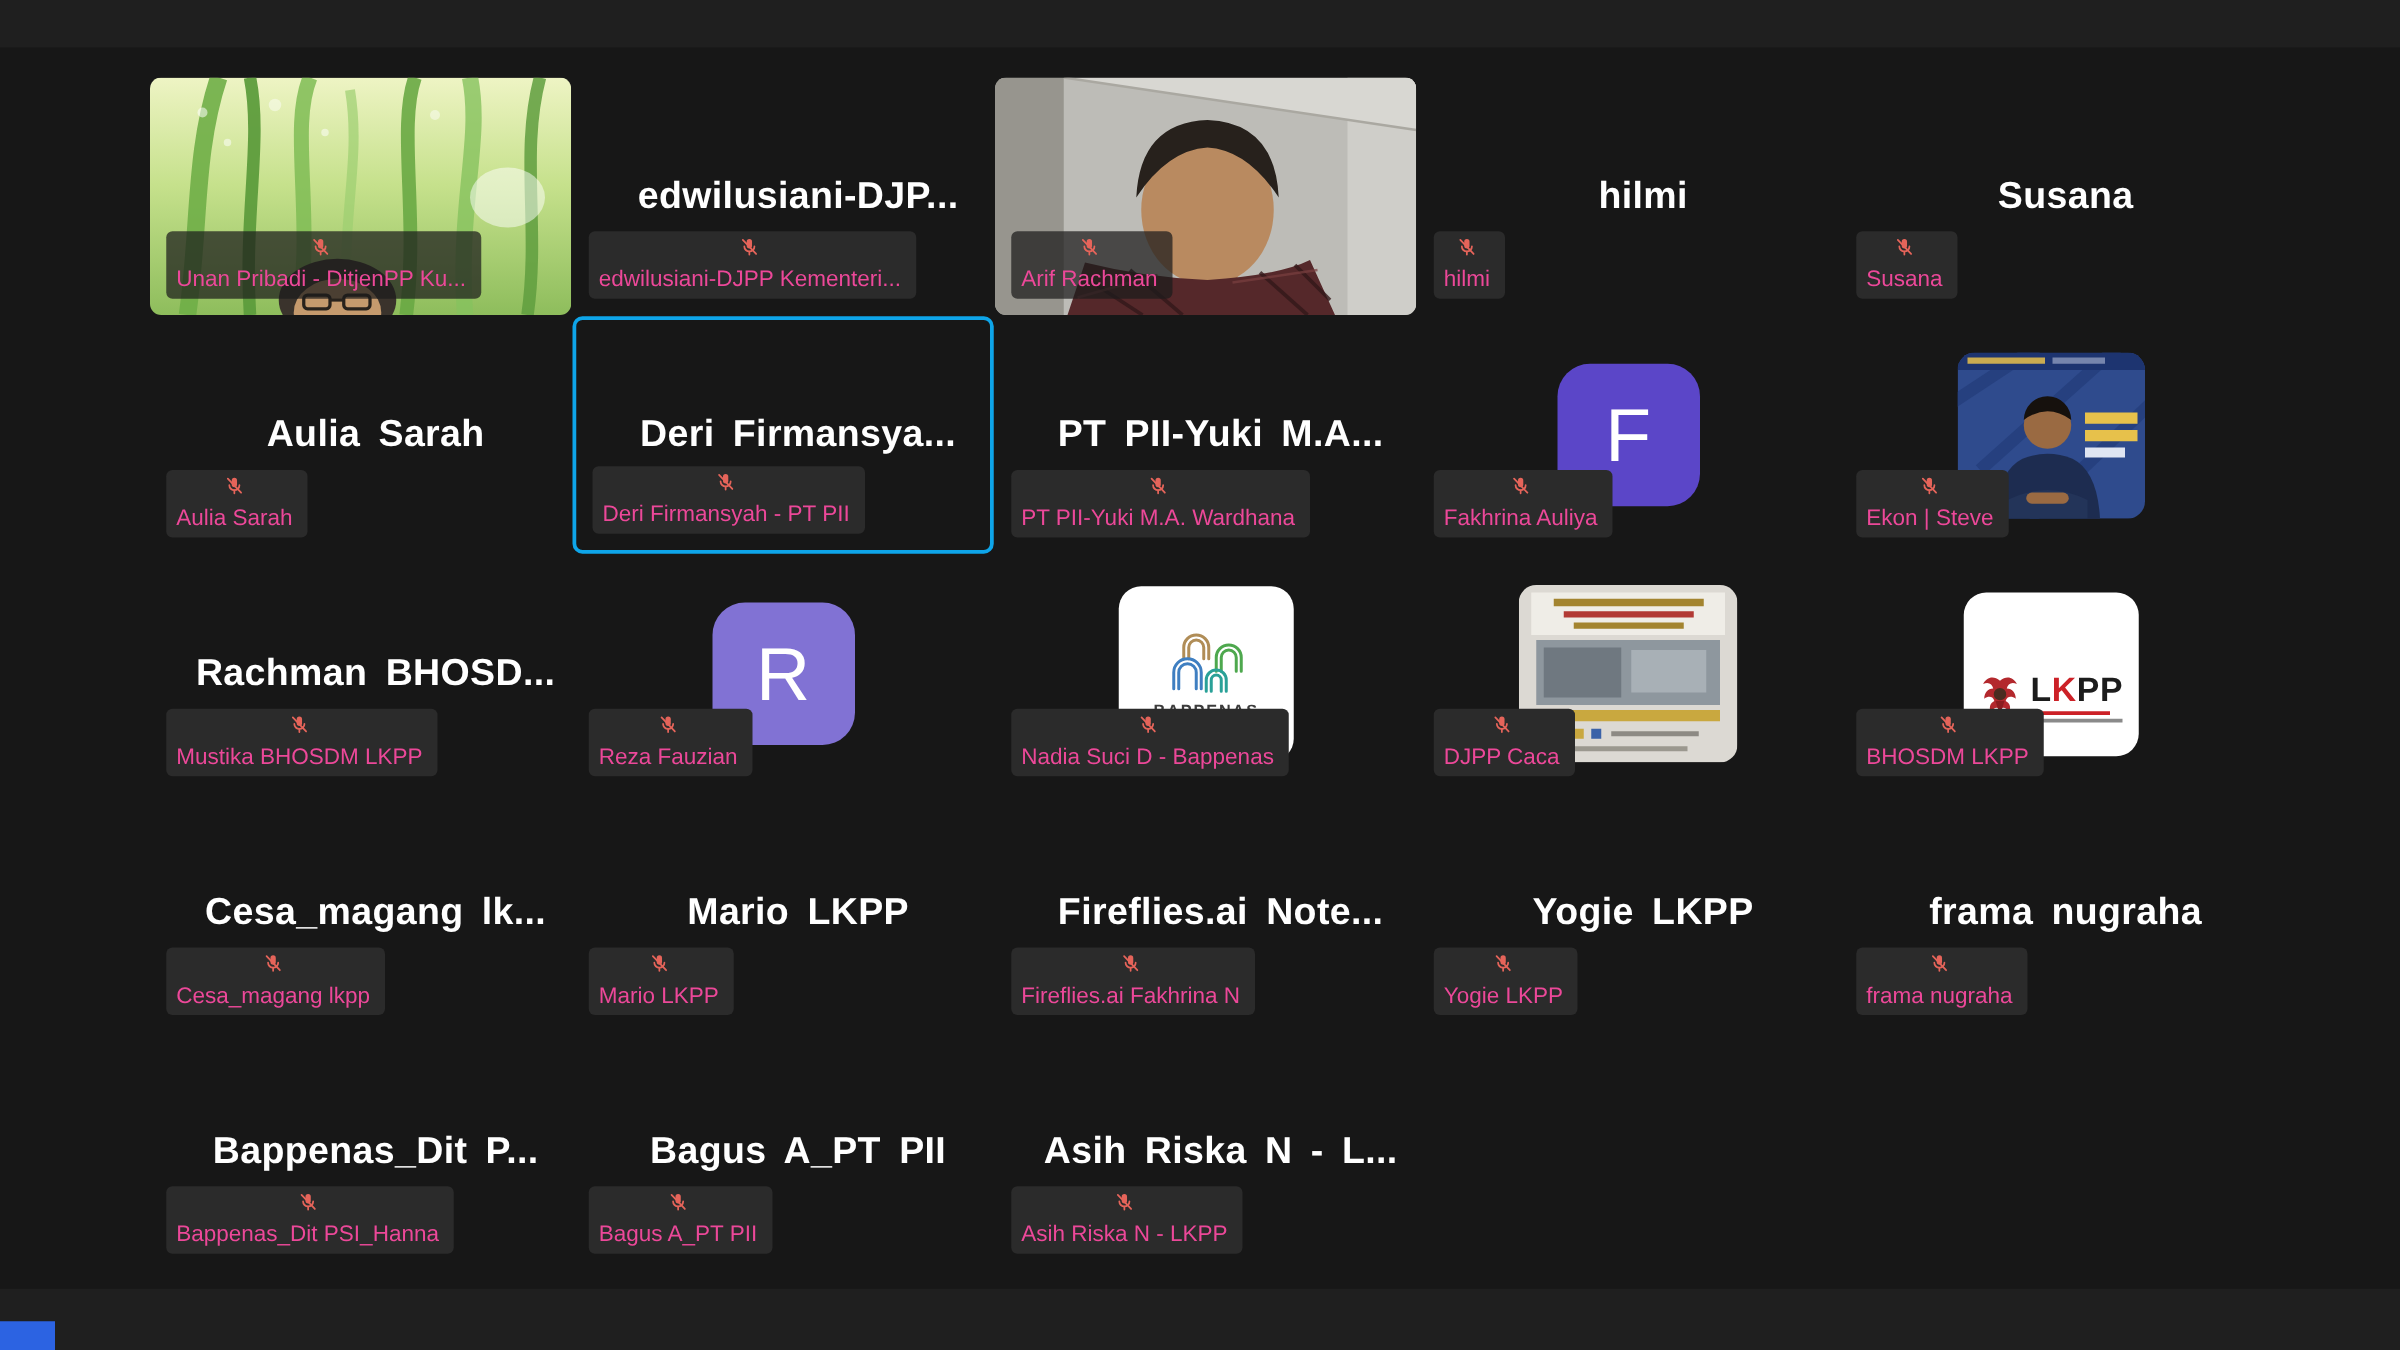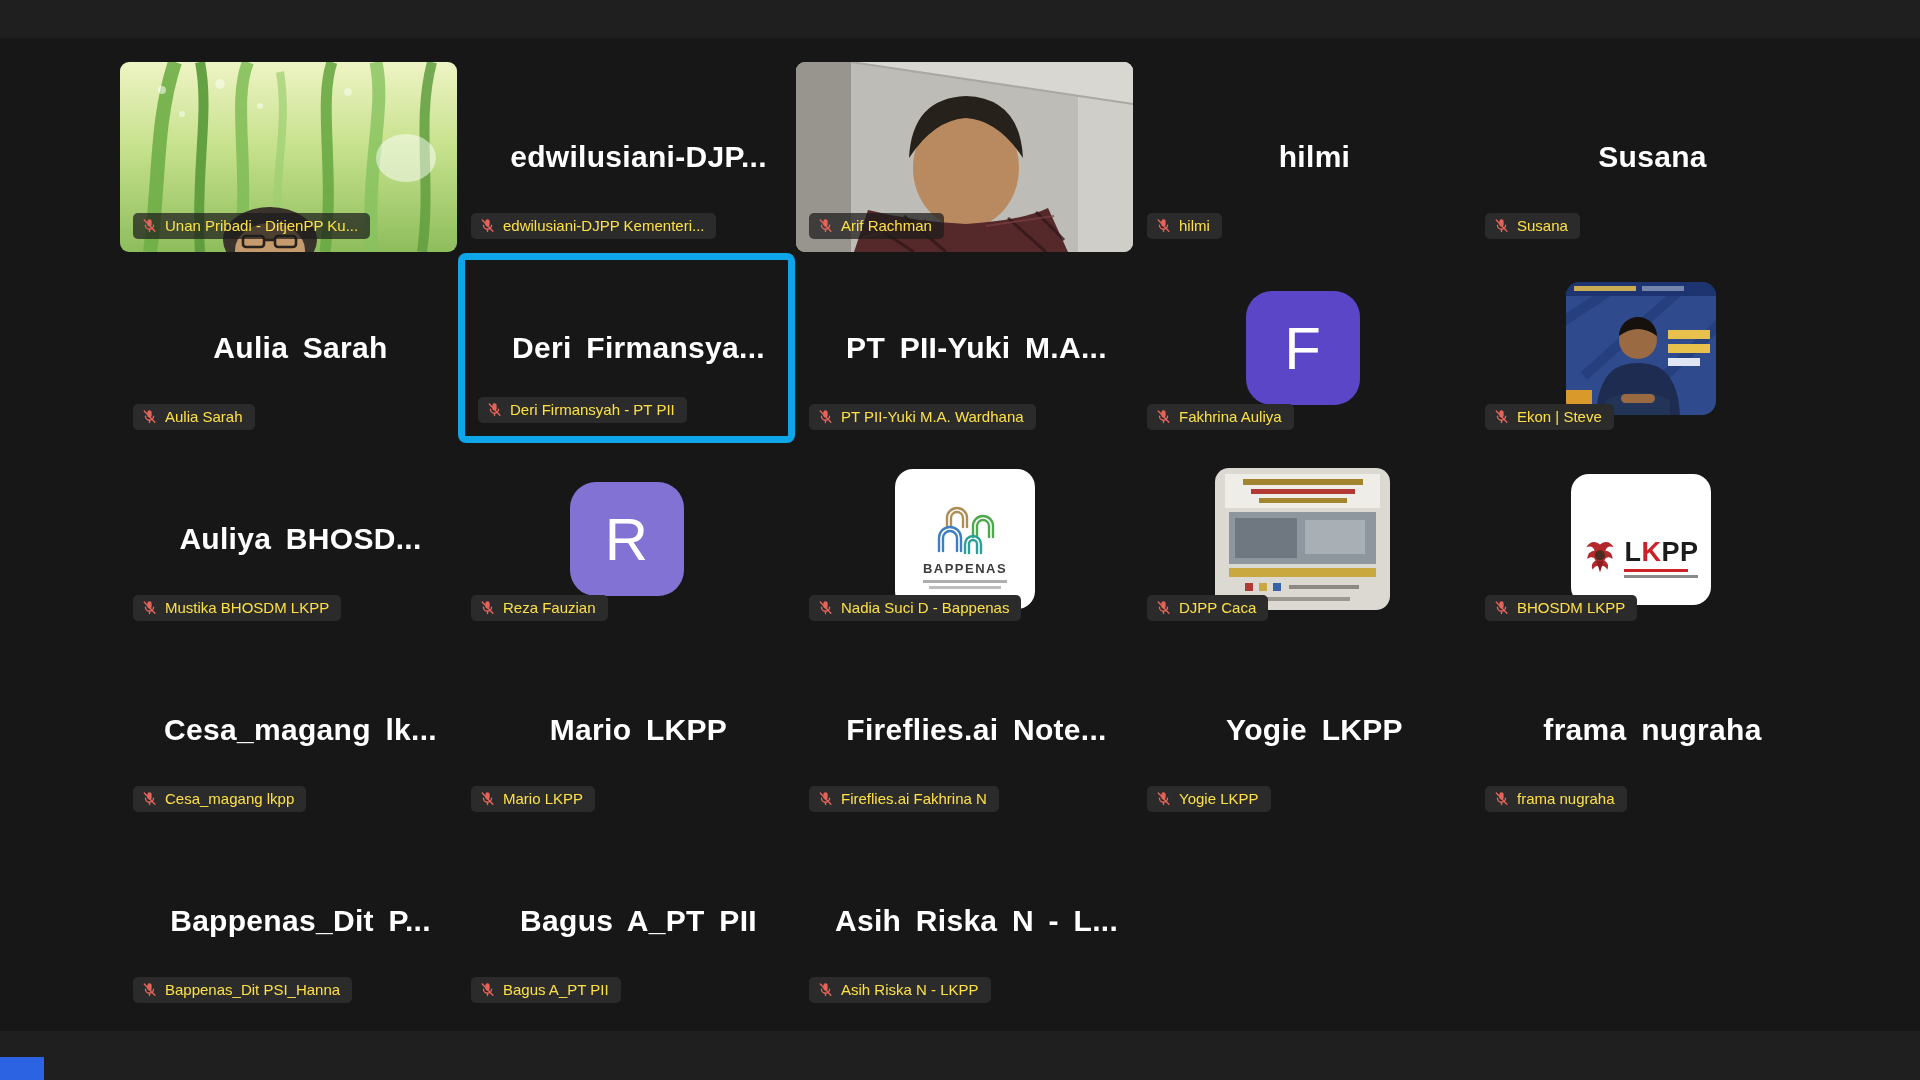--- a/index.html
+++ b/index.html
@@ -11,21 +11,21 @@
   }
   .top-strip{position:absolute;top:0;left:0;width:1920px;height:38px;background:#1f1f1f;}
   .bottom-strip{position:absolute;top:1031px;left:0;width:1920px;height:49px;background:#1f1f1f;}
   .taskbar-accent{position:absolute;left:0;top:1057px;width:44px;height:23px;background:#2c63e2;}
 
   .stage{
     position:absolute;left:120px;top:62px;
     display:grid;grid-template-columns:repeat(5,337px);grid-auto-rows:190px;gap:1px;
   }
   .tile{position:relative;border-radius:8px;box-sizing:border-box;}
-  .tile.active{border:7px solid #0ea5e9;}
+  .tile.active{border:3px solid #0ea5e9;}
 
   .media{position:absolute;inset:0;border-radius:9px;overflow:hidden;}
   .media svg{display:block;}
 
   .center-name{
     position:absolute;inset:0;display:flex;align-items:center;justify-content:center;
     color:#ffffff;font-weight:700;font-size:30px;letter-spacing:.3px;word-spacing:6px;
     white-space:nowrap;overflow:hidden;padding-left:24px;
   }
 
@@ -45,21 +45,21 @@
   .lkpp-word .red{color:#cc2127;}
   .lkpp-line{height:3px;margin-top:3px;}
   .red-line{width:64px;background:#cc2127;}
   .gray-line{width:74px;background:#8a8a8a;}
 
   .name-label{
     position:absolute;left:13px;bottom:13px;
     display:flex;align-items:center;gap:7px;
     background:#2b2b2b;border-radius:5px;
     padding:4px 12px 5px 8px;
-    color:#fde047;font-size:15px;white-space:nowrap;max-width:315px;overflow:hidden;
+    color:#ec4899;font-size:18px;white-space:nowrap;max-width:315px;overflow:hidden;flex-direction:column;
   }
   .name-label.on-video{background:rgba(28,28,28,.72);}
   .mic{display:flex;align-items:center;}
 </style>
 </head>
 <body>
 
 <div class="top-strip"></div>
 <div class="bottom-strip"></div>
 <div class="taskbar-accent"></div>
@@ -298,21 +298,21 @@
         <path d="M6.3 11.5 a5.7 5.7 0 0 0 11.4 0"></path>
         <line x1="12" y1="17.4" x2="12" y2="20.6"></line>
         <line x1="4.6" y1="4.2" x2="19.6" y2="20"></line>
       </g>
     </svg>
         </span>
         <span class="label-text">Ekon | Steve</span>
       </div>
     </div>
     <div class="tile">
-      <div class="center-name">Auliya BHOSD...</div>
+      <div class="center-name">Rachman BHOSD...</div>
       <div class="name-label">
     <span class="mic">
     <svg viewBox="0 0 24 24" width="17" height="17">
       <rect x="9" y="3.2" width="6" height="10.5" rx="3" fill="#e5645a"></rect>
       <g fill="none" stroke="#e5645a" stroke-width="2" stroke-linecap="round">
         <path d="M6.3 11.5 a5.7 5.7 0 0 0 11.4 0"></path>
         <line x1="12" y1="17.4" x2="12" y2="20.6"></line>
         <line x1="4.6" y1="4.2" x2="19.6" y2="20"></line>
       </g>
     </svg>

